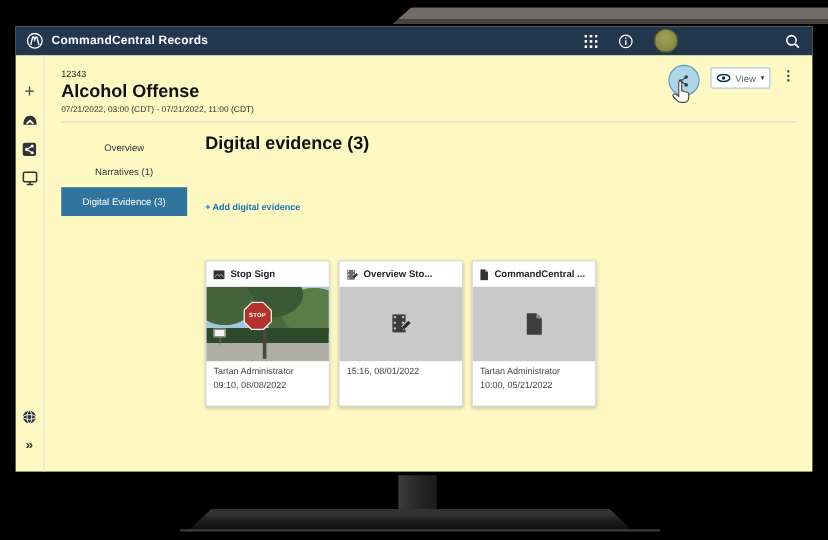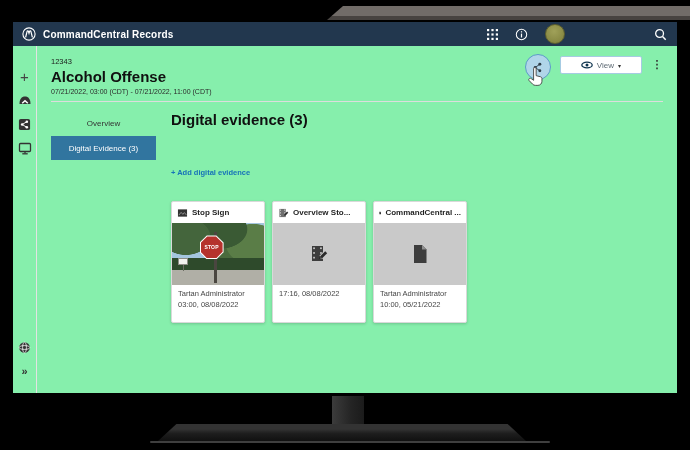--- a/index.html
+++ b/index.html
@@ -25,21 +25,21 @@
     background:linear-gradient(180deg,#333 0 30%,#1e1e1e 55%,#101010);
     clip-path:polygon(5% 0,95% 0,100% 100%,0 100%);
   }
   .stand-baseline{
     position:absolute; left:150px; top:441px; width:400px; height:2px;
     background:#3f3f3f; border-radius:1px;
   }
   
   .screen{
     position:absolute; left:13px; top:22px; width:664px; height:371px;
-    background:#86efac; display:flex; flex-direction:column;
+    background:#fef9c3; display:flex; flex-direction:column;
   }
   .topbar{
     height:24px; background:#22374e; display:flex; align-items:center;
     padding:0 10px 0 9px; flex:none;
   }
   .brand{ display:flex; align-items:center; gap:7px; color:#fff;
     font-size:10px; font-weight:bold; letter-spacing:.2px; }
   .topbar-right{ margin-left:auto; display:flex; align-items:center; gap:17px; }
   .avatar{ width:20px; height:20px; border-radius:50%;
     background:radial-gradient(circle at 45% 35%, #a0a159, #7d7e3a);
@@ -68,41 +68,41 @@
   .share-wrap{ position:relative; width:26px; height:26px; }
   .share-circle{
     width:26px; height:26px; border-radius:50%;
     background:#b0d5e9; border:1px solid #5b9cc6;
     display:flex; align-items:center; justify-content:center; cursor:pointer;
   }
   .cursor-hand{ position:absolute; left:3px; top:13px; z-index:5; }
   .view-btn{
     margin-top:2px; height:18px; border:1px solid #a6cbe2; background:#fff;
     border-radius:2px; display:flex; align-items:center; gap:4px;
-    padding:0 20px; font-size:8px; color:#5e6a74; cursor:pointer;
+    padding:0 4px; font-size:8px; color:#5e6a74; cursor:pointer;
   }
   .view-caret{ font-size:6px; color:#333; }
   .kebab{ margin-top:3px; width:12px; text-align:center; font-size:11px;
     font-weight:bold; color:#333; line-height:1.4; cursor:pointer; }
   .divider{ border-top:1px solid #ddd; margin-top:6px; }
   
   .columns{ display:flex; margin-top:7px; }
   .subnav{ width:105px; flex:none; padding-top:4px; }
   .subnav-item{ height:20px; display:flex; align-items:center; justify-content:center;
     font-size:8px; color:#333; cursor:pointer; }
   .subnav-item.selected{ background:#31759f; color:#fff; height:24px; margin-top:3px; }
   .main{ margin-left:15px; flex:1; min-width:0; }
   .main-heading{ font-size:15px; font-weight:bold; color:#101010; margin-top:2px; }
   .add-link{ display:inline-block; margin-top:40px; font-size:7.5px; font-weight:bold;
     color:#1672b8; text-decoration:none; cursor:pointer; }
   
   .cards{ display:flex; gap:7px; margin-top:22px; }
-  .card{ width:94px; height:122px; background:#fff; border:1px solid #d9d9d9;
+  .card{ width:104px; height:122px; background:#fff; border:1px solid #d9d9d9;
     border-radius:2px; box-shadow:0 1px 3px rgba(0,0,0,.18);
-    display:flex; flex-direction:column; cursor:pointer; }
+    display:flex; flex-direction:column; cursor:pointer;margin-top:15px; }
   .card-head{ height:21px; flex:none; display:flex; align-items:center; gap:4px;
     padding:0 5px; font-size:8px; font-weight:bold; color:#1f1f1f;
     white-space:nowrap; overflow:hidden; }
   .card-thumb{ height:62px; flex:none; background:#c9c9c9; position:relative;
     display:flex; align-items:center; justify-content:center; overflow:hidden; }
   .card-foot{ padding:4px 6px 0; font-size:7.5px; color:#474747; line-height:1.45; }
   
   .photo{
     position:absolute; inset:0;
     background:
@@ -251,20 +251,21 @@
           <div class="kebab">⋮</div>
         </div>
       </div>
 
       <div class="divider"></div>
 
       <div class="columns">
 
         <div class="subnav">
           <div class="subnav-item">Overview</div>
+          <div class="subnav-item">Narratives (1)</div>
           <div class="subnav-item selected">Digital Evidence (3)</div>
         </div>
 
         <div class="main">
           <h1 class="main-heading">Digital evidence (3)</h1>
           <a class="add-link">+ Add digital evidence</a>
 
           <div class="cards">
 
             <div class="card">
@@ -278,21 +279,21 @@
               <div class="card-thumb">
                 <div class="photo"></div>
                 <div class="pole"></div>
                 <div class="octagon-rim">
                   <div class="octagon">STOP</div>
                 </div>
                 <div class="mini-sign"></div>
               </div>
               <div class="card-foot">
                 <div>Tartan Administrator</div>
-                <div>03:00, 08/08/2022</div>
+                <div>09:10, 08/08/2022</div>
               </div>
             </div>
 
             <div class="card">
               <div class="card-head">
                 <svg width="11" height="10" viewBox="0 0 12 11">
                   <rect x="1.5" y="1" width="7" height="9" fill="#6e6e6e"></rect>
                   <g fill="#fff">
                     <rect x="2.2" y="1.8" width="1" height="1"></rect>
                       <rect x="2.2" y="4.9" width="1" height="1"></rect>
@@ -316,21 +317,21 @@
                     <rect x="11.1" y="3.4" width="1.7" height="1.7"></rect>
                       <rect x="11.1" y="8.1" width="1.7" height="1.7"></rect>
                       <rect x="11.1" y="12.8" width="1.7" height="1.7"></rect>
                   </g>
                   <line x1="17.2" y1="8.2" x2="12" y2="13.4" stroke="#c9c9c9" stroke-width="4.6"></line>
                   <line x1="17.2" y1="8.2" x2="12" y2="13.4" stroke="#2b2b2b" stroke-width="2.8"></line>
                   <polygon points="9.8,15.6 12.3,14 10.6,12.3" fill="#2b2b2b"></polygon>
                 </svg>
               </div>
               <div class="card-foot">
-                <div>17:16, 08/08/2022</div>
+                <div>15:16, 08/01/2022</div>
                 <div></div>
               </div>
             </div>
 
             <div class="card">
               <div class="card-head">
                 <svg width="9" height="10" viewBox="0 0 10 11">
                   <path d="M1.5 0.5 h4.5 l2.5 2.5 v7.5 h-7 z" fill="#333"></path>
                   <path d="M6 0.5 v2.5 h2.5 z" fill="#9a9a9a"></path>
                 </svg>

